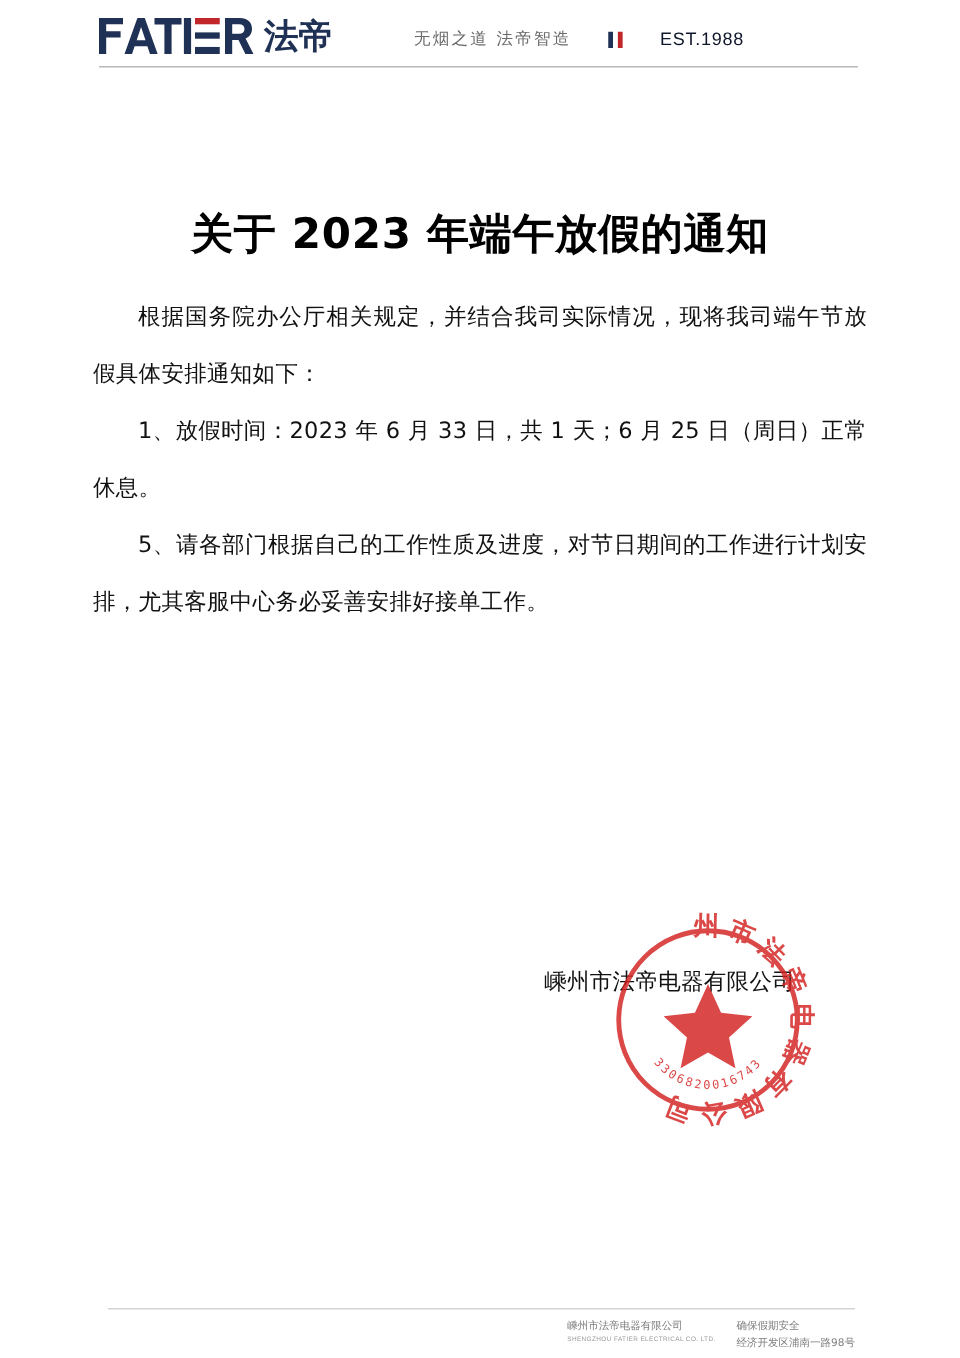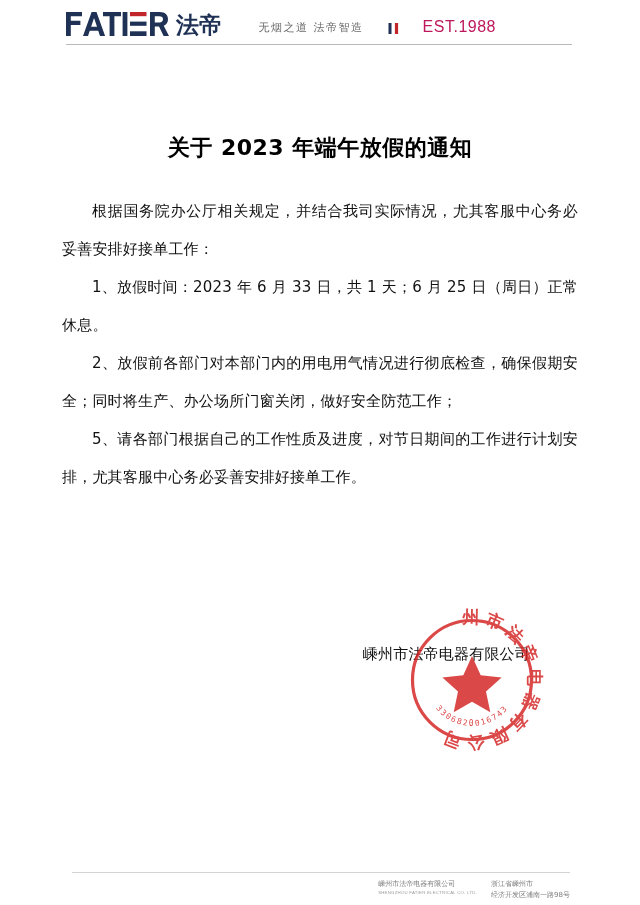--- a/index.html
+++ b/index.html
@@ -73,41 +73,41 @@
   }
   .flag-icon {
     display: inline-block;
     width: 11px;
     height: 11px;
     position: relative;
     top: 1px;
   }
   .tagline-est {
     letter-spacing: 0.5px;
-    font-size: 16px;
-    color: #be185d;
+    font-size: 12px;
+    color: #0f172a;
   }
 
   .header-rule {
     position: absolute;
     left: 66px;
     top: 44px;
     width: 506px;
     height: 1px;
     background: #b9b9b9;
   }
 
   
   .doc-title {
     position: absolute;
     left: 0;
     top: 118px;
     width: 640px;
     text-align: center;
-    font-size: 22px;
+    font-size: 28px;
     font-weight: 700;
     color: #000000;
     letter-spacing: 0.5px;
     font-family: "DejaVu Sans", "Liberation Sans", sans-serif;
   }
 
   
   .body-block {
     position: absolute;
     left: 62px;
@@ -235,23 +235,22 @@
       </span>
       <span class="tagline-est">EST.1988</span>
     </div>
 
     <div class="header-rule"></div>
   </div>
 
   <h1 class="doc-title">关于 2023 年端午放假的通知</h1>
 
   <div class="body-block">
-    <p class="para">根据国务院办公厅相关规定，并结合我司实际情况，尤其客服中心务必妥善安排好接单工作：</p>
+    <p class="para">根据国务院办公厅相关规定，并结合我司实际情况，现将我司端午节放假具体安排通知如下：</p>
     <p class="para">1、放假时间：2023 年 6 月 33 日，共 1 天；6 月 25 日（周日）正常休息。</p>
-    <p class="para">2、放假前各部门对本部门内的用电用气情况进行彻底检查，确保假期安全；同时将生产、办公场所门窗关闭，做好安全防范工作；</p>
     <p class="para">5、请各部门根据自己的工作性质及进度，对节日期间的工作进行计划安排，尤其客服中心务必妥善安排好接单工作。</p>
   </div>
 
   <div class="signature">
     <div class="sign-line">嵊州市法帝电器有限公司</div>
   </div>
 
   <div class="seal">
     <svg width="152" height="152" viewBox="0 0 152 152" aria-hidden="true">
       <defs>
@@ -272,18 +271,18 @@
     </svg>
   </div>
 
   <div class="footer-rule"></div>
   <div class="footer">
     <div class="footer-col">
       <div class="footer-cn">嵊州市法帝电器有限公司</div>
       <div class="footer-en">SHENGZHOU FATIER ELECTRICAL CO. LTD.</div>
     </div>
     <div class="footer-col">
-      <div class="footer-cn">浙江省嵊州市</div>
+      <div class="footer-cn">确保假期安全</div>
       <div class="footer-cn">经济开发区浦南一路98号</div>
     </div>
   </div>
 
 </div>
 
 </body></html>

